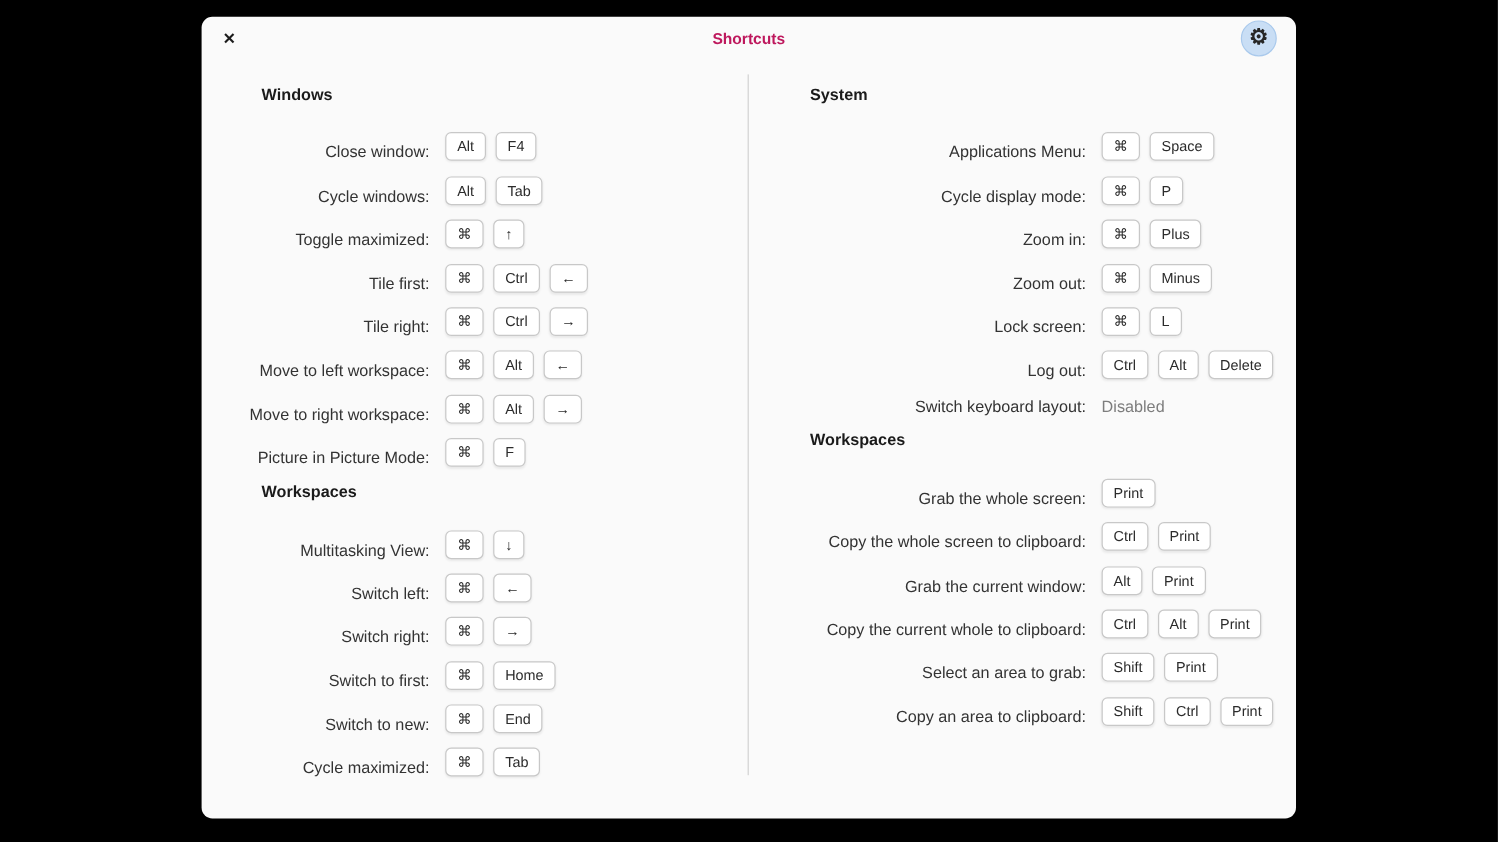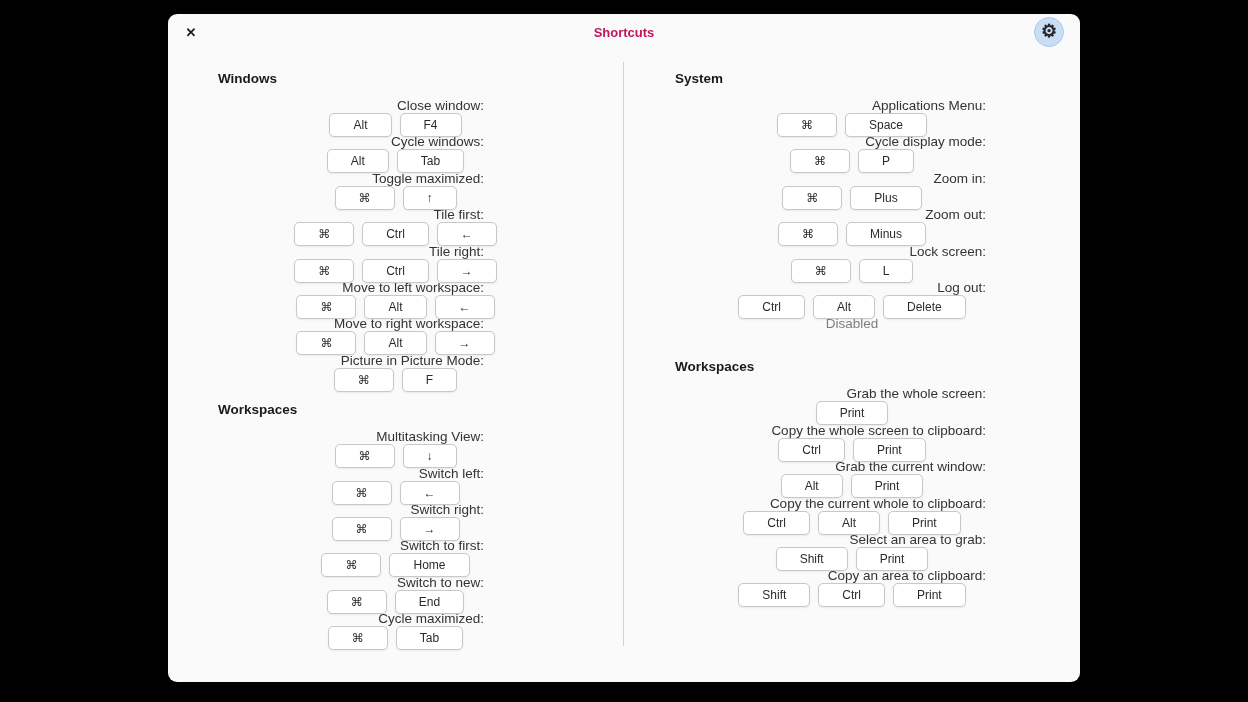--- a/index.html
+++ b/index.html
@@ -61,35 +61,35 @@
   }
 
   .section-title {
     height: 40px; display: flex; align-items: center;
     font-size: 13.5px; font-weight: 700; color: #1a1a1a;
   }
   .column-left  .section-title { padding-left: 50px; }
   .column-right .section-title { padding-left: 51px; }
 
   .shortcut-row {
-    height: 36.4px; display: flex; align-items: center; flex-direction: column;
+    height: 36.4px; display: flex; align-items: flex-end;
   }
   .shortcut-row.text-row { height: 30px; }
   .row-label {
     flex: none; text-align: right;
     font-size: 13.5px; color: #333;
     margin-right: 13px;
     white-space: nowrap;
   }
   .column-left  .row-label { width: 190px; }
   .column-right .row-label { width: 281px; }
   .key-combo { display: flex; align-items: center; gap: 8px; }
   .key-cap {
     display: inline-flex; align-items: center; justify-content: center;
-    height: 24px; min-width: 11px; padding: 0 23px;
+    height: 24px; min-width: 11px; padding: 0 9px;
     background: #ffffff;
     border: 1px solid #c8c8c8;
     border-radius: 5px;
     box-shadow: 0 1px 2px rgba(0,0,0,0.07);
     font-size: 12px; color: #2b2b2b;
     font-family: "Liberation Sans", "DejaVu Sans", sans-serif;
     white-space: nowrap;
   }
   .status-text {
     font-size: 13.5px; color: #7d7d7d;
@@ -258,20 +258,21 @@
           </div>
           <div class="shortcut-row">
             <div class="row-label">Log out:</div>
             <div class="key-combo">
               <kbd class="key-cap">Ctrl</kbd>
               <kbd class="key-cap">Alt</kbd>
               <kbd class="key-cap">Delete</kbd>
             </div>
           </div>
           <div class="shortcut-row text-row">
+            <div class="row-label">Switch keyboard layout:</div>
             <div class="status-text">Disabled</div>
           </div>
           <div class="section-title">Workspaces</div>
           <div class="shortcut-row">
             <div class="row-label">Grab the whole screen:</div>
             <div class="key-combo">
               <kbd class="key-cap">Print</kbd>
             </div>
           </div>
           <div class="shortcut-row">

